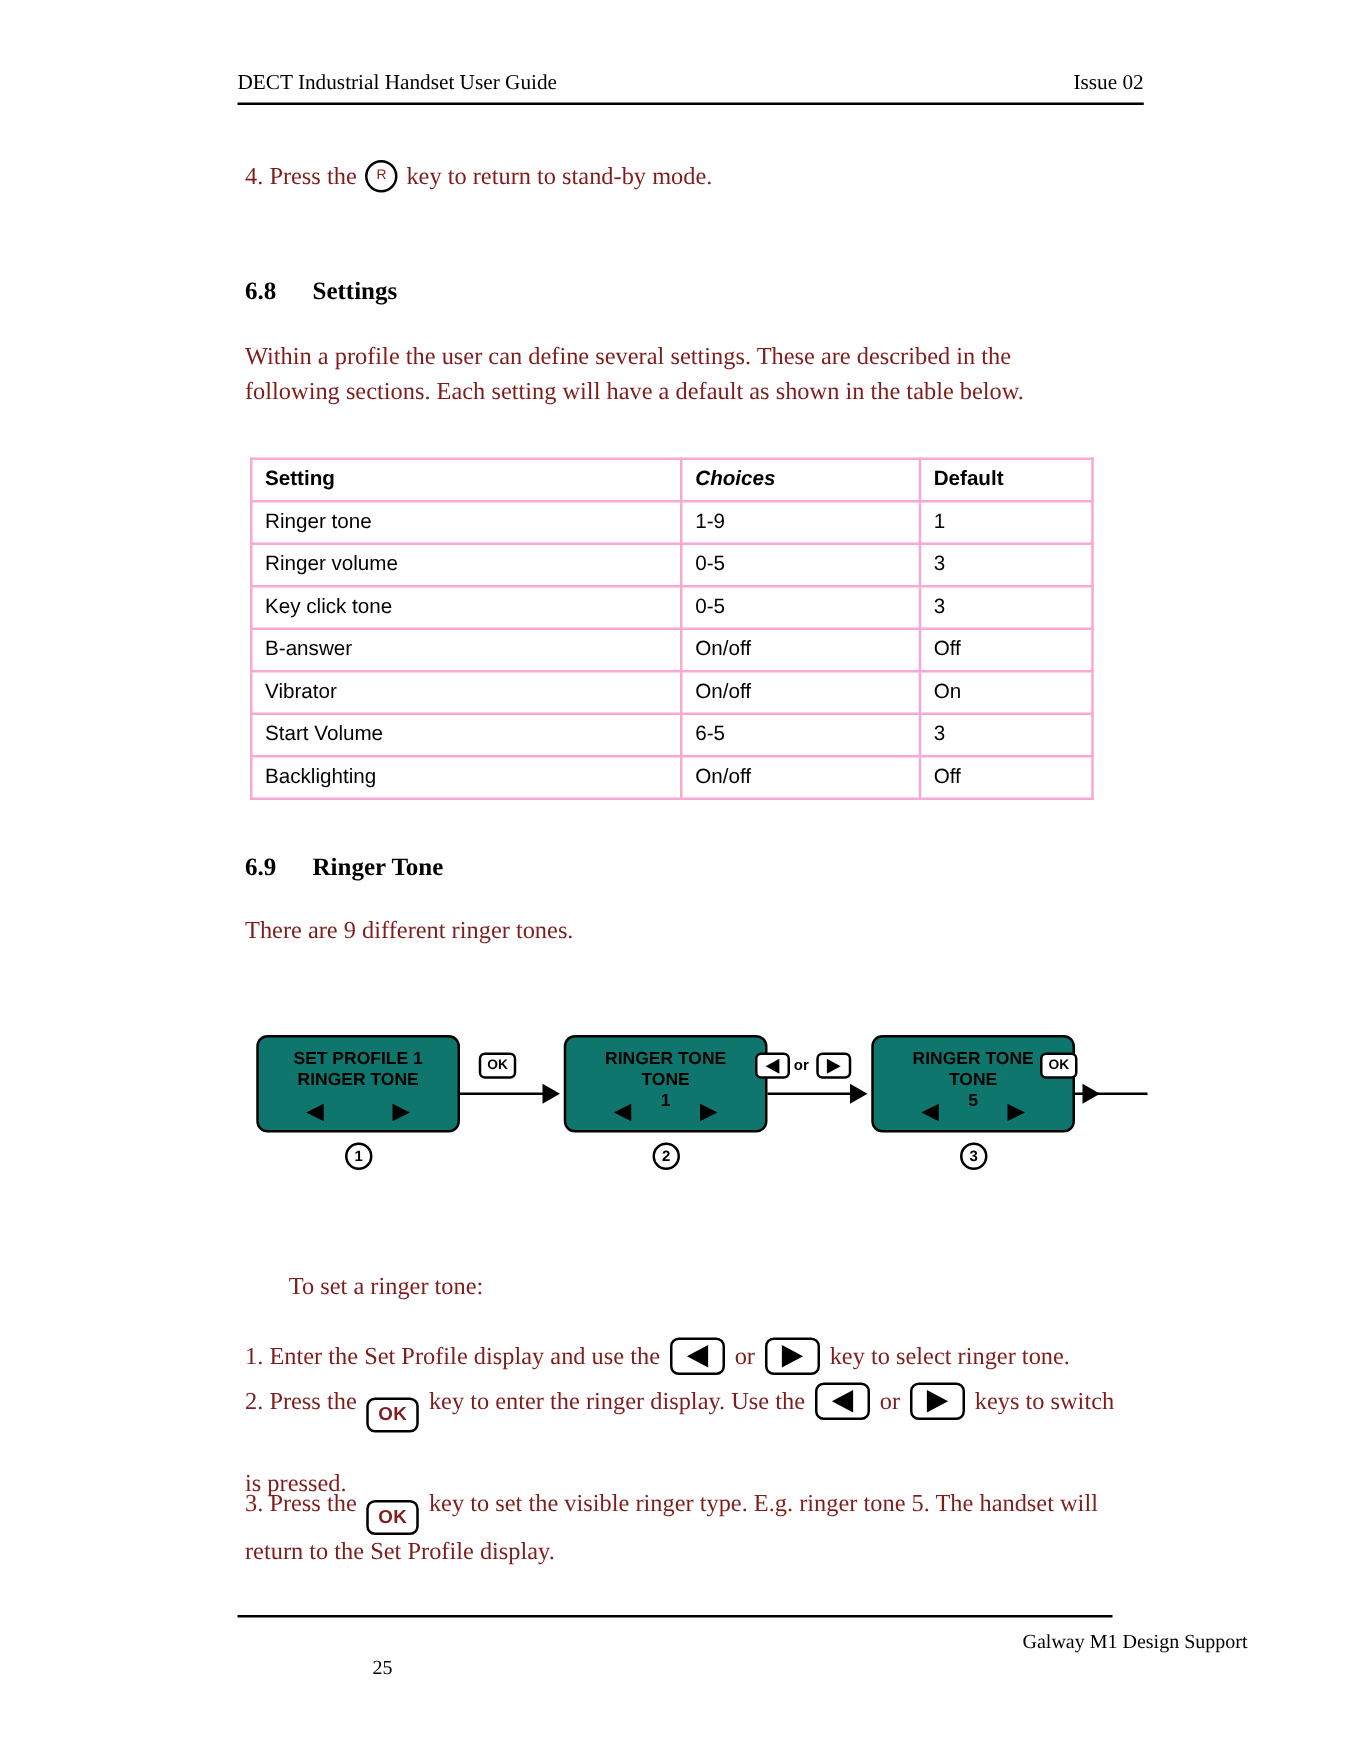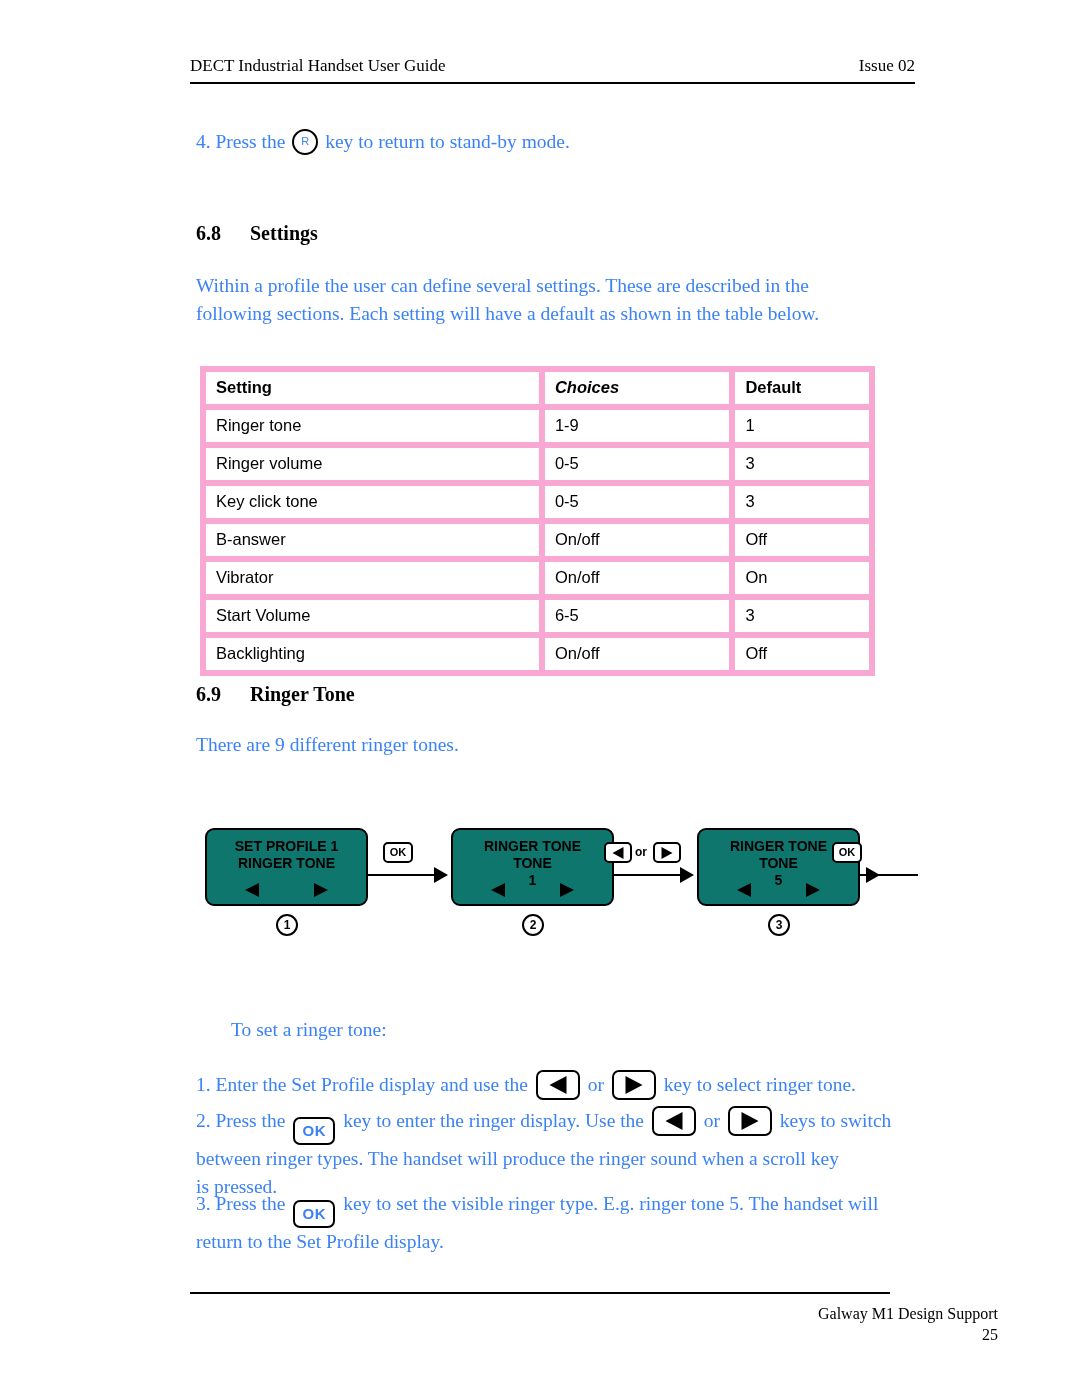--- a/index.html
+++ b/index.html
@@ -44,21 +44,21 @@
     position: absolute;
     right: 0; top: 0;
     white-space: nowrap;
   }
 
   
   .para {
     position: absolute;
     font-size: 19.5px;
     line-height: 28px;
-    color: #3b82f6;
+    color: #7f1d1d;
   }
 
   .heading {
     position: absolute;
     font-size: 20px;
     font-weight: bold;
     line-height: 26px;
     white-space: nowrap;
   }
   .heading .h-num {
@@ -134,21 +134,21 @@
   .settings-table {
     position: absolute;
     left: 200px;
     top: 366px;
     width: 675px;
     border-collapse: collapse;
     font-family: "Liberation Sans", "DejaVu Sans", sans-serif;
     font-size: 16.5px;
   }
   .settings-table td, .settings-table th {
-    border: 6px solid #f9a8d4;
+    border: 2px solid #f9a8d4;
     padding: 5px 8px 6px 10px;
     text-align: left;
     height: 21px;
     vertical-align: middle;
     font-weight: normal;
   }
   .settings-table thead th {
     font-weight: bold;
   }
   .settings-table .col-setting { width: 358px; }
@@ -295,21 +295,20 @@
     text-align: center;
     font-size: 16px;
     line-height: 22px;
     white-space: nowrap;
   }
   .footer-page {
     position: absolute;
     right: -108px;
     top: 31px;
     width: 100%;
-    text-align: right;
     font-size: 16px;
     line-height: 20px;
   }
 </style>
 </head>
 <body>
 
 <div class="page">
 
   <div class="doc-header">
@@ -456,21 +455,20 @@
 
   <div class="para" style="left:196px; top:1106px; width:730px;">
     <span>2. Press the</span>
     <span class="key-rect key-ok"><span>OK</span></span>
     <span>key to enter the ringer display. Use the</span>
     <span class="key-rect key-arrow"><span class="tri tri-left"></span></span>
     <span>or</span>
     <span class="key-rect key-arrow"><span class="tri tri-right"></span></span>
     <span>keys to switch</span>
     <br>
-    <span>between ringer types. The handset will produce the ringer sound when a scroll key</span>
     <br>
     <span>is pressed.</span>
   </div>
 
   <div class="para" style="left:196px; top:1190px; width:730px;">
     <span>3. Press the</span>
     <span class="key-rect key-ok"><span>OK</span></span>
     <span>key to set the visible ringer type. E.g. ringer tone 5. The handset will</span>
     <br>
     <span>return to the Set Profile display.</span>

